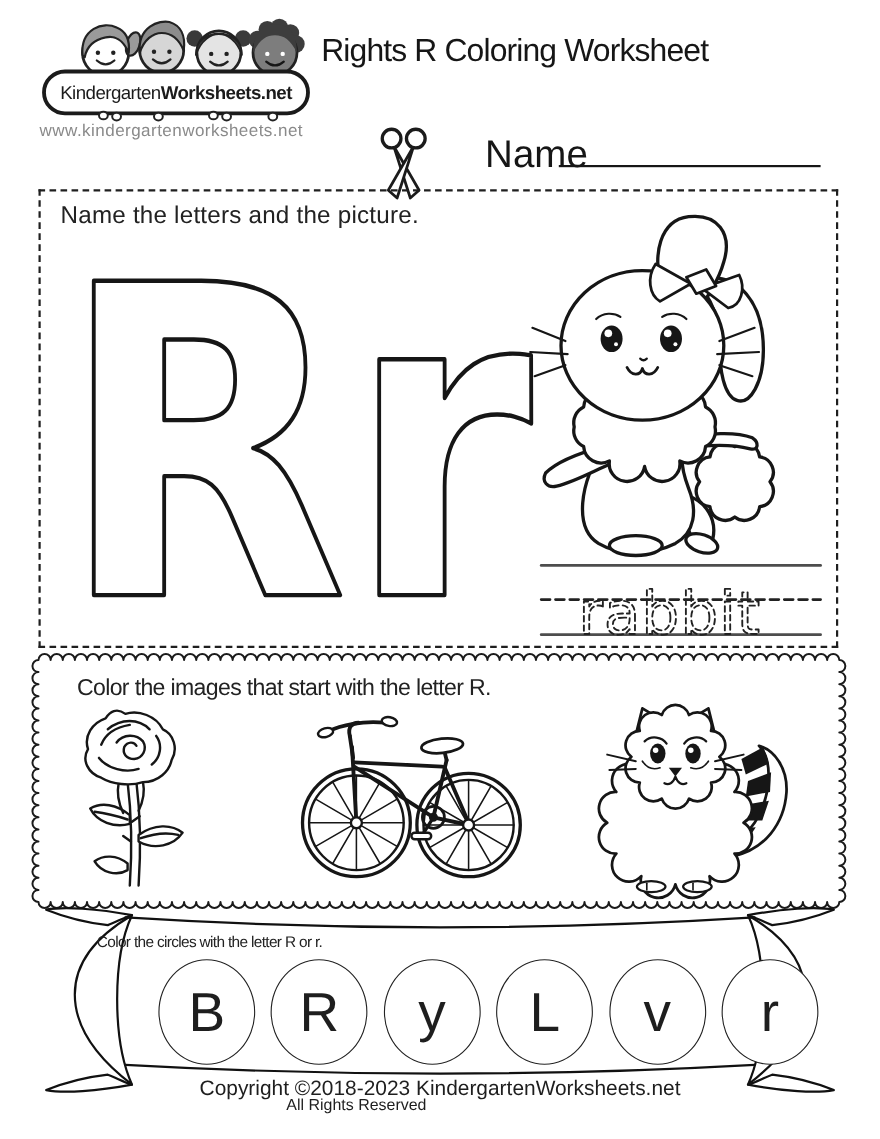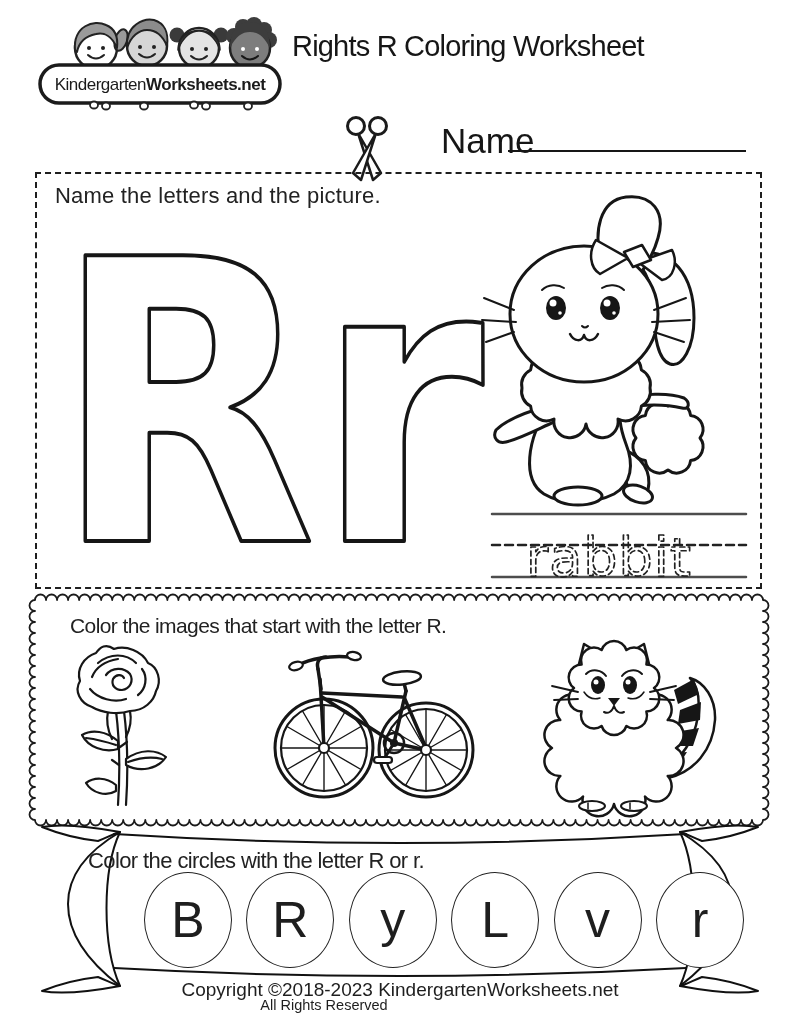--- a/index.html
+++ b/index.html
@@ -8,21 +8,21 @@
   .abs{position:absolute;}
   svg{overflow:visible;}
   svg *{stroke-linecap:round;stroke-linejoin:round;}
   .site-url{left:36px;top:111px;font-size:15.5px;letter-spacing:.4px;color:#8a8a8a;}
   .title{left:292px;top:30px;font-size:29px;letter-spacing:-.8px;color:#161616;white-space:nowrap;}
   .name-label{left:441px;top:121px;font-size:35px;color:#161616;}
   .name-line{left:508px;top:150px;width:238px;border-top:2px solid #161616;height:0;}
   .box1{left:35px;top:172px;width:723px;height:413px;border:2.5px dashed #1f1f1f;}
   .instr1{left:55px;top:183px;font-size:22px;letter-spacing:.2px;color:#222;}
   .instr2{left:54px;top:614px;font-size:21px;letter-spacing:-.6px;color:#222;margin-left:16px;}
-  .instr3{left:88px;top:848px;font-size:22px;letter-spacing:-.6px;color:#222;}
+  .instr3{left:88px;top:848px;font-size:14px;letter-spacing:-.6px;color:#222;}
   .circle-row{left:144px;top:872px;width:600px;height:96px;display:flex;justify-content:space-between;}
   .letter-circle{width:86px;height:94px;border:1.7px solid #222;border-radius:50%;
                  display:flex;align-items:center;justify-content:center;background:#fff;}
   .letter-circle span{font-size:50px;font-weight:300;color:#1e1e1e;}
   .footer-line1{left:0;top:979px;width:800px;text-align:center;font-size:19px;color:#1e1e1e;}
   .footer-line2{left:0;top:997px;width:648px;text-align:center;font-size:14.5px;color:#1e1e1e;}
 </style>
 </head>
 <body>
 
@@ -68,20 +68,21 @@
     </text>
 
     <ellipse cx="60" cy="93" rx="4" ry="3.5" fill="#fff" stroke="#222" stroke-width="1.8"></ellipse>
     <ellipse cx="72" cy="94" rx="4" ry="3.5" fill="#fff" stroke="#222" stroke-width="1.8"></ellipse>
     <ellipse cx="110" cy="94" rx="4" ry="3.5" fill="#fff" stroke="#222" stroke-width="1.8"></ellipse>
     <ellipse cx="160" cy="93" rx="4" ry="3.5" fill="#fff" stroke="#222" stroke-width="1.8"></ellipse>
     <ellipse cx="172" cy="94" rx="4" ry="3.5" fill="#fff" stroke="#222" stroke-width="1.8"></ellipse>
     <ellipse cx="214" cy="94" rx="4" ry="3.5" fill="#fff" stroke="#222" stroke-width="1.8"></ellipse>
   </svg>
 
+  <div class="abs site-url">www.kindergartenworksheets.net</div>
   <h1 class="abs title" style="margin:0;font-weight:normal">Rights R Coloring Worksheet</h1>
 
   <svg class="abs" style="left:342px;top:114px" width="50" height="72" viewBox="0 0 50 72">
     <path d="M16,19 L39,59 L31,66 Z" fill="#fff" stroke="#1b1b1b" stroke-width="2.5"></path>
     <path d="M34,19 L11,59 L19,66 Z" fill="#fff" stroke="#1b1b1b" stroke-width="2.5"></path>
     <circle cx="14" cy="12" r="8.5" fill="#fff" stroke="#1b1b1b" stroke-width="3"></circle>
     <circle cx="36" cy="12" r="8.5" fill="#fff" stroke="#1b1b1b" stroke-width="3"></circle>
   </svg>
 
   <div class="abs name-label">Name</div>

